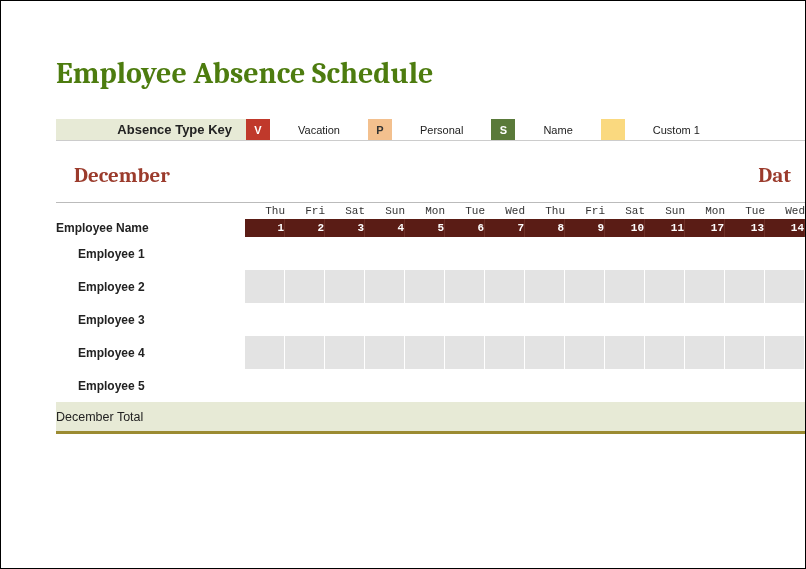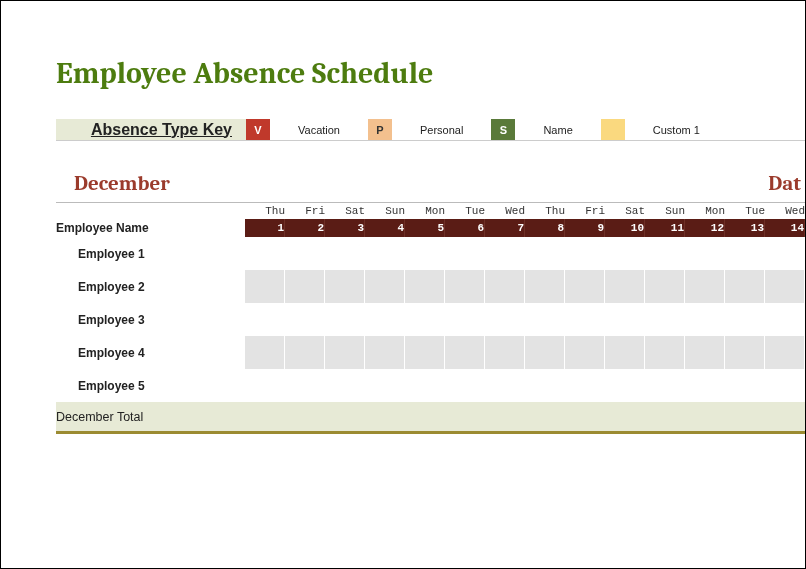--- a/index.html
+++ b/index.html
@@ -44,22 +44,21 @@
   }
   .legend-label {
     width: 190px;
     background: #e7ead6;
     height: 100%;
     display: flex;
     align-items: center;
     justify-content: flex-end;
     padding-right: 14px;
     font-weight: bold;
-    font-size: 16px;
-    text-decoration: underline;
+    font-size: 13px;
   }
   .legend-item {
     display: flex;
     align-items: center;
     height: 100%;
     margin-right: 28px;
   }
   .legend-swatch {
     width: 24px;
     height: 100%;
@@ -78,39 +77,38 @@
   .legend-text { white-space: nowrap; margin-left: 20px; }
 
   .schedule {
     margin-top: 12px;
     width: 100%;
   }
   .month-row {
     display: flex;
     height: 50px;
     border-bottom: 1px solid #bbb;
-    align-items: center;
   }
   .month-name {
     width: 190px;
     font-family: Cambria, Georgia, serif;
     font-size: 21px;
     font-weight: bold;
     color: #9b3b2c;
     padding: 10px 0 0 18px;
   }
   .date-label-side {
     flex: 1;
     font-family: Cambria, Georgia, serif;
     font-size: 21px;
     font-weight: bold;
     color: #9b3b2c;
     text-align: right;
     padding-top: 10px;
-    padding-right: 4px;
+    padding-right: 14px;
     white-space: nowrap;
     overflow: hidden;
   }
 
   .header-row {
     display: flex;
   }
   .emp-header {
     width: 190px;
     font-weight: bold;
@@ -274,21 +272,21 @@
             <div class="day-col">
               <div class="dow">Sat</div>
               <div class="dnum">10</div>
             </div>
             <div class="day-col">
               <div class="dow">Sun</div>
               <div class="dnum">11</div>
             </div>
             <div class="day-col">
               <div class="dow">Mon</div>
-              <div class="dnum">12</div>
+              <div class="dnum">17</div>
             </div>
             <div class="day-col">
               <div class="dow">Tue</div>
               <div class="dnum">13</div>
             </div>
             <div class="day-col">
               <div class="dow">Wed</div>
               <div class="dnum">14</div>
             </div>
           </div>

